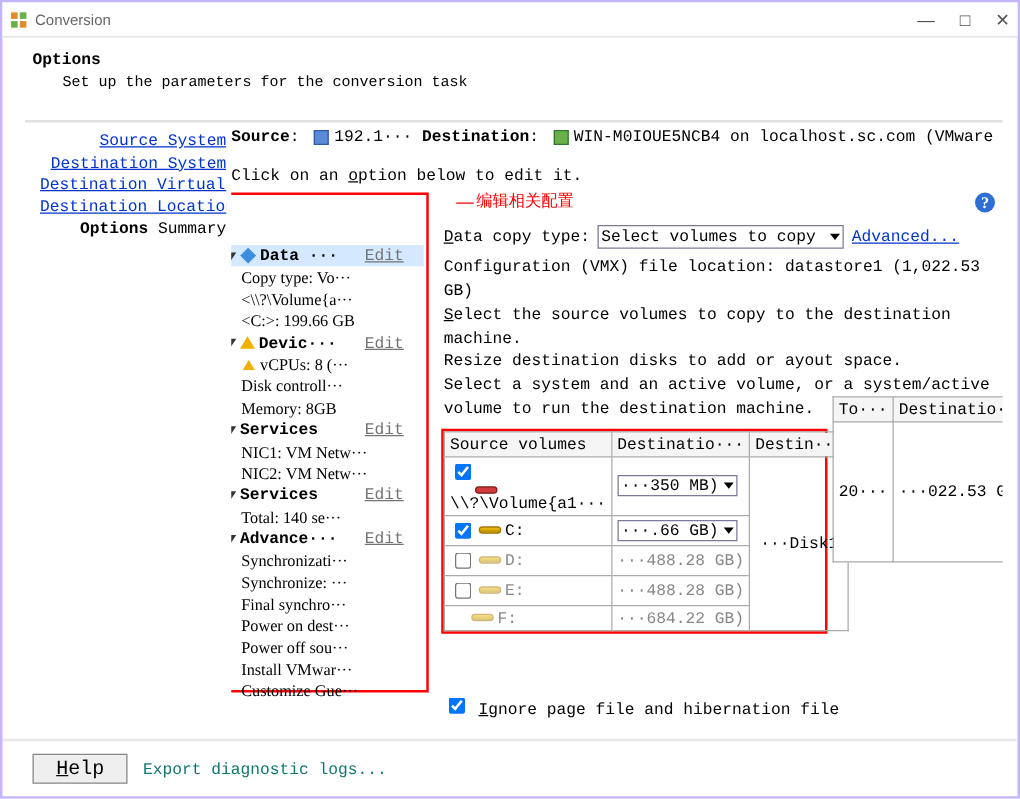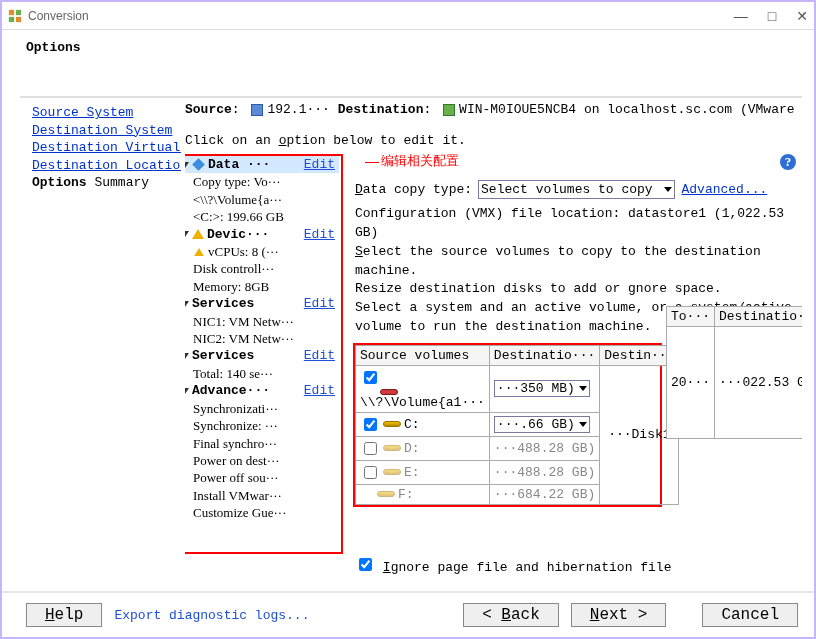--- a/index.html
+++ b/index.html
@@ -8,40 +8,40 @@
   .titlebar { height: 28px; border-bottom: 1px solid #ddd; display: flex; align-items: center; padding: 0 6px; background: #fff; color: #666; font-family: "Segoe UI", sans-serif; font-size: 12px; }
   .titlebar .icon { width: 14px; height: 14px; margin-right: 6px; }
   .titlebar .wincontrols { margin-left: auto; display: flex; gap: 20px; color: #555; font-size: 14px; }
   .titlebar .wincontrols span { cursor: pointer; }
 
   .heading-area { padding: 10px 24px 6px 24px; }
   .heading-title { font-family: "Courier New", monospace; font-weight: bold; font-size: 13px; }
   .heading-sub { font-family: "Courier New", monospace; margin-left: 24px; margin-top: 4px; }
 
   .main { position: absolute; top: 94px; left: 18px; right: 12px; bottom: 56px; border-top: 2px solid #e0e0e0; display: flex; font-family: "Courier New", monospace; font-size: 13px; }
-  .nav-pane { width: 165px; padding: 6px 4px 0 12px; line-height: 1.35; }
+  .nav-pane { width: 165px; padding: 6px 4px 0 12px; line-height: 1.35; text-align: right; }
   .nav-pane a { color: #0033cc; text-decoration: underline; cursor: pointer; display: block; white-space: nowrap; overflow: hidden; text-overflow: clip; }
   .nav-pane .active { font-weight: bold; color: #000; }
   .nav-pane .plain { color: #000; }
 
   .content { flex: 1; padding: 4px 0 0 0; position: relative; overflow: hidden; }
   .srcdest { white-space: nowrap; overflow: hidden; }
   .srcdest b { font-weight: bold; }
   .instr { margin-top: 16px; font-size: 13px; }
   .instr u { text-decoration: underline; }
   .redbox-settings { position: absolute; top: 56px; left: -8px; width: 166px; height: 400px; border: 2px solid red; background: #fff; font-size: 13px; }
   .settings-hdr { border-bottom: 1px dotted #888; padding: 2px 6px; }
   .settings-body { padding: 0 2px; line-height: 1.34; overflow: hidden; }
   .settings-body .row { white-space: nowrap; overflow: hidden; display: flex; align-items: center; gap: 3px; }
   .settings-body .indent { padding-left: 12px; font-family: Liberation Serif, serif; }
-  .settings-body .sel { background: #d4e8ff; }
+  .settings-body .sel { background: #d4e8ff; margin-top: 40px; }
   .tri { display: inline-block; width: 0; height: 0; border-left: 4px solid transparent; border-right: 4px solid transparent; border-top: 6px solid #333; }
   .blue-dia { width: 9px; height: 9px; background: #3b8dde; transform: rotate(45deg); display: inline-block; margin: 0 2px; }
   .warn-ic { display:inline-block; width:0;height:0;border-left:6px solid transparent;border-right:6px solid transparent;border-bottom:10px solid #f0b000; position:relative; }
-  .editlink { color: #1d4ed8; text-decoration: underline; margin-left: auto; padding-right:4px;font-family:Liberation Mono, monospace; }
+  .editlink { color: #737373; text-decoration: underline; margin-left: auto; padding-right:16px;font-family:Liberation Mono, monospace; }
 
   .right-area { position: absolute; left: 168px; top: 56px; right: 0; bottom: 0; }
   .red-anno { color: red; position: absolute; left: 28px; top: -2px; font-family: "SimSun","Courier New",monospace; }
   .red-anno .stem { position: absolute; left: -16px; top: 10px; width: 14px; height: 1px; background: red; }
   .datacopy { display: flex; align-items: center; gap: 6px; padding: 4px 2px 6px 2px; margin-top: 22px; }
   .datacopy .lbl u { text-decoration: underline; }
   .combo { border: 1px solid #7a7a9a; font-family: "Courier New", monospace; font-size: 13px; padding: 1px 2px; background: #fff; }
   .combo .arrow { display:inline-block; margin-left:4px; border-left:4px solid transparent;border-right:4px solid transparent;border-top:5px solid #000; position:relative; top:-1px;}
   .adv { color:#0033cc; text-decoration: underline; }
   .help-ic { float: right; width:16px;height:16px;border-radius:50%;background:#2d6fd4;color:#fff;text-align:center;line-height:16px;font-weight:bold;font-family:serif;margin-right:6px;}
@@ -49,34 +49,34 @@
   .conf-lines { padding: 0 2px; line-height: 1.45; }
   .conf-lines u { text-decoration: underline; }
 
   .redbox-table { border: 2px solid red; margin-top: 6px; margin-right: 140px; }
   .vol-table { border-collapse: collapse; width: 100%; font-size: 13px; padding-left: 13px; }
   .vol-table th, .vol-table td { border: 1px solid #aaa; padding: 2px 4px; white-space: nowrap; overflow: hidden; }
   .vol-table th { background: #f5f5f5; font-weight: normal; text-align:left; }
   .vol-table .rowspan { text-align:center; }
   .vol-table input[type=checkbox]{ vertical-align:middle; }
   .disk-ic { display:inline-block; width:18px;height:6px;border-radius:3px;background:linear-gradient(#f2c200,#b58800); border:1px solid #a07000; margin:0 3px; vertical-align:middle;}
-  .out-cols { position:absolute; top: 152px; right: 0; width: 136px; }
+  .out-cols { position:absolute; top: 163px; right: 0; width: 136px; }
   .out-table { border-collapse: collapse; width:100%; font-size:13px; }
   .out-table th, .out-table td { border:1px solid #aaa; padding:2px 4px; white-space:nowrap; background:#fff;}
   .out-table th { background:#f5f5f5; font-weight:normal; text-align:left;}
 
   .footer-checks { padding: 8px 2px 2px 2px; line-height: 1.6; margin-top: 40px; }
   .footer-checks u { text-decoration: underline; }
   .legend { display:flex; gap:26px; padding: 2px 0 0 20px; align-items:center; }
   .legend .sysact { display:inline-block;width:18px;height:6px;border-radius:3px;background:#d13a3a;border:1px solid #801818;margin-right:4px;vertical-align:middle;}
 
   .bottom-bar { position:absolute; bottom:8px; left:0; right:0; height:38px; border-top:2px solid #e8e8e8; padding:8px 16px 0 24px; display:flex; align-items:center; font-family:"Courier New",monospace; font-size:13px;}
   .btn { border:1px solid #888; background:#efefef; padding:2px 18px; font-family:"Courier New",monospace; font-size:16px; cursor:pointer; }
   .btn u { text-decoration: underline; }
-  .diag { color:#1d4ed8; margin-left: 12px; }
+  .diag { color:#0f766e; margin-left: 12px; }
   .bottom-bar .right { margin-left:auto; display:flex; gap:12px;}
   .srv-ic { display:inline-block; width:12px;height:12px;background:#5b8bd8;border:1px solid #2a5ca8;margin:0 4px;vertical-align:middle;}
 </style>
 </head>
 <body>
 
 <div class="window">
 
   <div class="titlebar">
     <svg class="icon" viewBox="0 0 16 16">
@@ -88,20 +88,21 @@
     <span>Conversion</span>
     <div class="wincontrols">
       <span>—</span>
       <span>□</span>
       <span>✕</span>
     </div>
   </div>
 
   <div class="heading-area">
     <div class="heading-title">Options</div>
+    <div class="heading-sub">Set up the parameters for the conversion task</div>
   </div>
 
   <div class="main">
     <div class="nav-pane">
       <a>Source System</a>
       <a>Destination System</a>
       <a>Destination Virtual M</a>
       <a>Destination Location</a>
       <span class="active">Options</span>
       <span class="plain">Summary</span>
@@ -171,21 +172,21 @@
 
         <div class="datacopy">
           <span class="lbl"><u>D</u>ata copy type:</span>
           <span class="combo"><span>Select volumes to copy</span> <span class="arrow"></span></span>
           <a class="adv">Advanced...</a>
         </div>
 
         <div class="conf-lines">
           <div>Configuration (VMX) file location: datastore1 (1,022.53 GB)</div>
           <div><u>S</u>elect the source volumes to copy to the destination machine.</div>
-          <div>Resize destination disks to add or gnore space.</div>
+          <div>Resize destination disks to add or ayout space.</div>
           <div>Select a system and an active volume, or a system/active volume to run the destination machine.</div>
         </div>
 
         <div class="redbox-table">
           <table class="vol-table">
             <tbody>
                 <tr>
               <th>Source volumes</th>
               <th>Destinatio···</th>
               <th>Destin···</th>
@@ -238,20 +239,15 @@
 
         </div>
 
       </div>
     </div>
   </div>
 
   <div class="bottom-bar">
     <button class="btn"><u>H</u>elp</button>
     <span class="diag">Export diagnostic logs...</span>
-    <div class="right">
-      <button class="btn">&lt; <u>B</u>ack</button>
-      <button class="btn"><u>N</u>ext &gt;</button>
-      <button class="btn" style="margin-left:24px">Cancel</button>
-    </div>
   </div>
 
 </div>
 
 </body></html>

